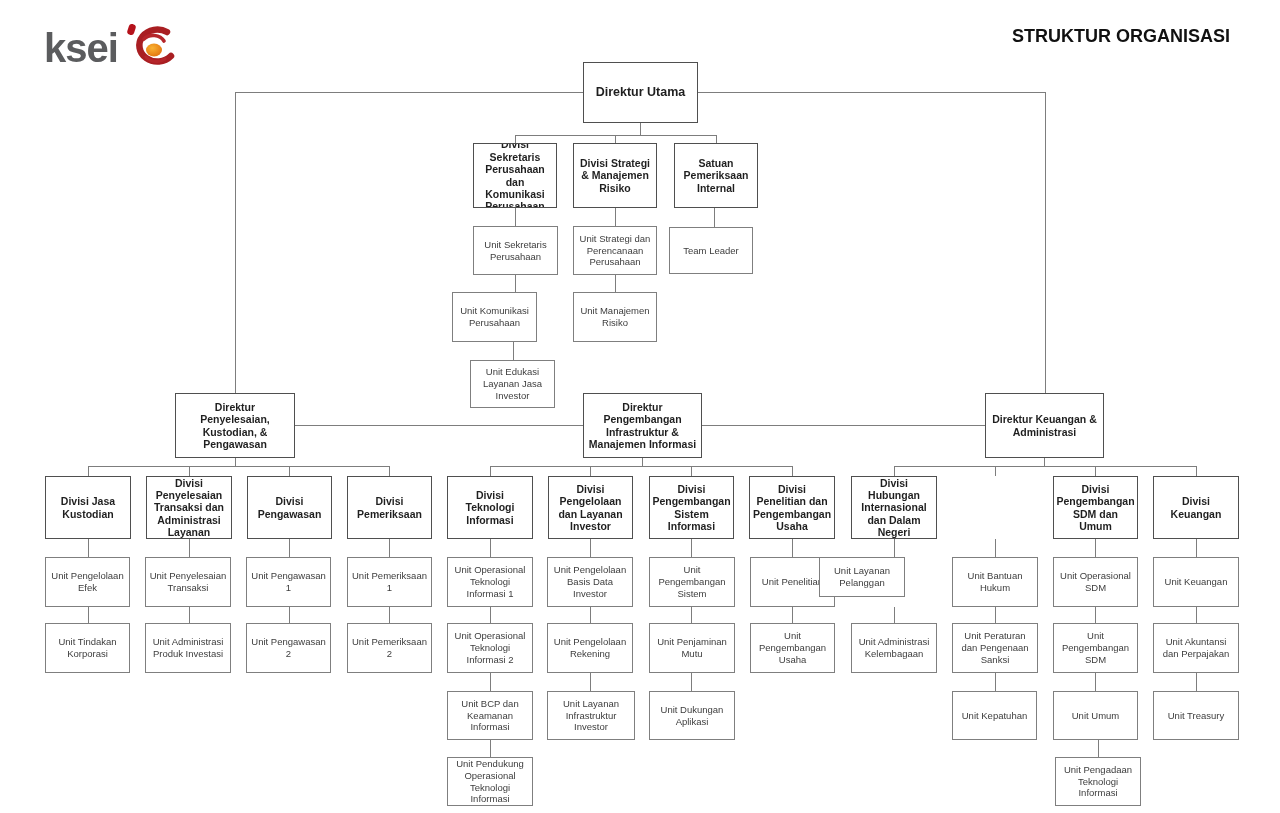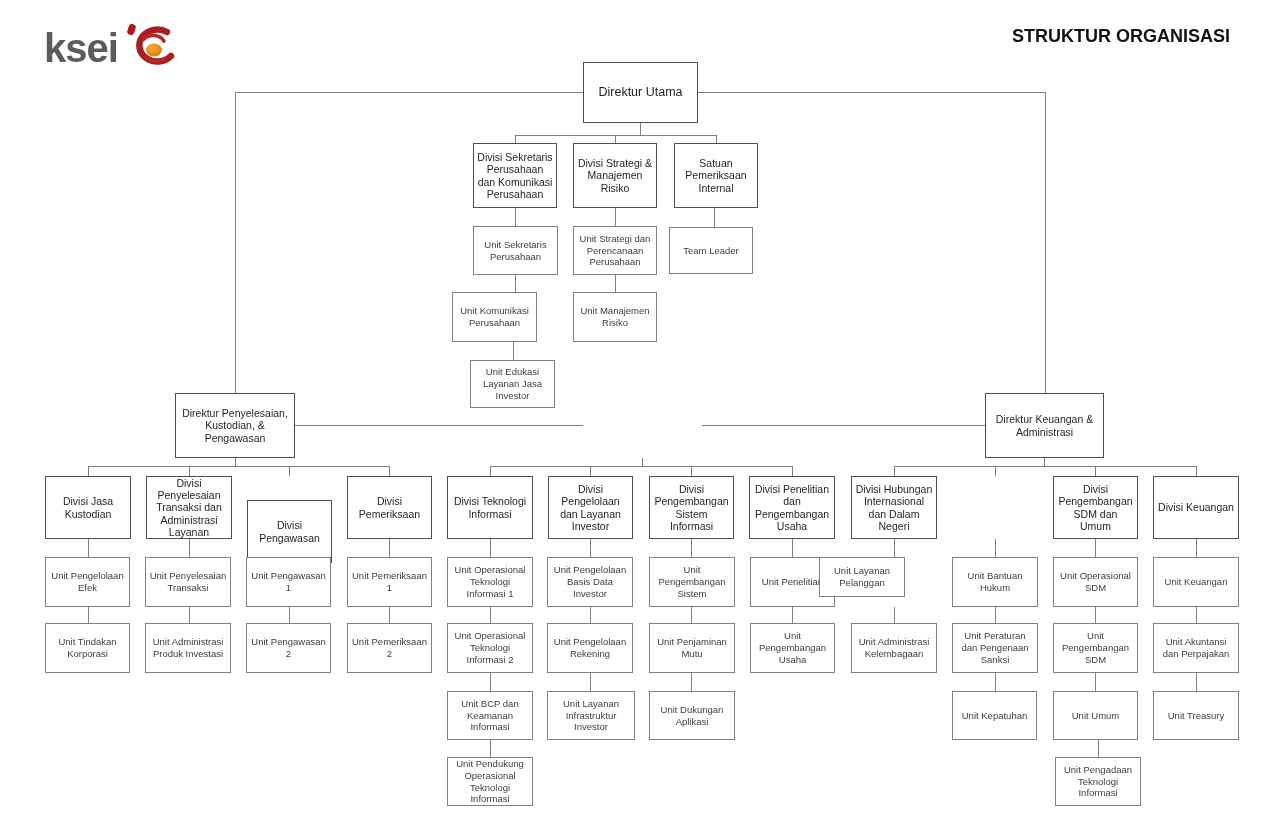--- a/index.html
+++ b/index.html
@@ -6,21 +6,21 @@
   body{
     width:1280px;height:813px;position:relative;background:#ffffff;
     font-family:"Liberation Sans", sans-serif;overflow:hidden;
   }
   .stage{position:absolute;inset:0;}
   svg.lines{position:absolute;left:0;top:0;}
   .node{
     position:absolute;background:#ffffff;display:flex;align-items:center;justify-content:center;
     text-align:center;box-sizing:border-box;overflow:hidden;padding:2px 3px;
   }
-  .b{border:1px solid #4f4f4f;font-weight:normal;color:#1f1f1f;font-size:10.5px;line-height:1.18;}
+  .b{border:1px solid #4f4f4f;font-weight:bold;color:#1f1f1f;font-size:10.5px;line-height:1.18;}
   .root{font-size:12.5px;}
   .u{border:1px solid #7f7f7f;color:#3d3d3d;font-size:9.5px;line-height:1.25;font-weight:400;}
   .logo{position:absolute;left:44px;top:22px;height:56px;display:flex;align-items:center;}
   .logo-text{
     font-size:40px;font-weight:bold;color:#5b5c5e;letter-spacing:-1px;line-height:1;
     position:relative;top:-2px;
   }
   .logo-tittle{
     position:absolute;width:7px;height:11px;background:#b5121b;border-radius:3px;
     transform:rotate(18deg);left:84px;top:2px;
@@ -131,25 +131,26 @@
   <div class="node b" style="left:674px;top:143px;width:84px;height:65px">Satuan Pemeriksaan Internal</div>
 
   <div class="node u" style="left:473px;top:226px;width:85px;height:49px">Unit Sekretaris Perusahaan</div>
   <div class="node u" style="left:573px;top:226px;width:84px;height:49px">Unit Strategi dan Perencanaan Perusahaan</div>
   <div class="node u" style="left:669px;top:227px;width:84px;height:47px">Team Leader</div>
   <div class="node u" style="left:452px;top:292px;width:85px;height:50px">Unit Komunikasi Perusahaan</div>
   <div class="node u" style="left:573px;top:292px;width:84px;height:50px">Unit Manajemen Risiko</div>
   <div class="node u" style="left:470px;top:360px;width:85px;height:48px">Unit Edukasi Layanan Jasa Investor</div>
 
   <div class="node b" style="left:175px;top:393px;width:120px;height:65px">Direktur Penyelesaian, Kustodian, &amp; Pengawasan</div>
+  <div class="node b" style="left:583px;top:393px;width:119px;height:65px">Direktur Pengembangan Infrastruktur &amp; Manajemen Informasi</div>
   <div class="node b" style="left:985px;top:393px;width:119px;height:65px">Direktur Keuangan &amp; Administrasi</div>
 
   <div class="node b" style="left:45px;top:476px;width:86px;height:63px">Divisi Jasa Kustodian</div>
   <div class="node b" style="left:146px;top:476px;width:86px;height:63px">Divisi Penyelesaian Transaksi dan Administrasi Layanan</div>
-  <div class="node b" style="left:247px;top:500px;width:85px;height:63px">Divisi Pengawasan</div>
+  <div class="node b" style="left:247px;top:476px;width:85px;height:63px">Divisi Pengawasan</div>
   <div class="node b" style="left:347px;top:476px;width:85px;height:63px">Divisi Pemeriksaan</div>
   <div class="node b" style="left:447px;top:476px;width:86px;height:63px">Divisi Teknologi Informasi</div>
   <div class="node b" style="left:548px;top:476px;width:85px;height:63px">Divisi Pengelolaan dan Layanan Investor</div>
   <div class="node b" style="left:649px;top:476px;width:85px;height:63px">Divisi Pengembangan Sistem Informasi</div>
   <div class="node b" style="left:749px;top:476px;width:86px;height:63px">Divisi Penelitian dan Pengembangan Usaha</div>
   <div class="node b" style="left:851px;top:476px;width:86px;height:63px">Divisi Hubungan Internasional dan Dalam Negeri</div>
   <div class="node b" style="left:1053px;top:476px;width:85px;height:63px">Divisi Pengembangan SDM dan Umum</div>
   <div class="node b" style="left:1153px;top:476px;width:86px;height:63px">Divisi Keuangan</div>
 
   <div class="node u" style="left:45px;top:557px;width:85px;height:50px">Unit Pengelolaan Efek</div>

